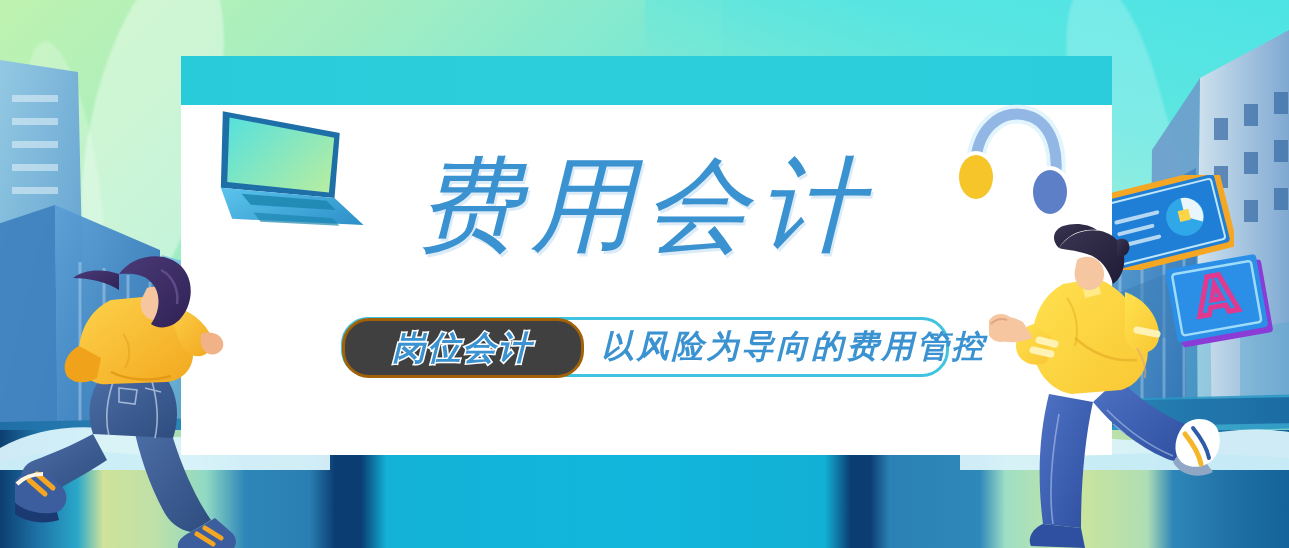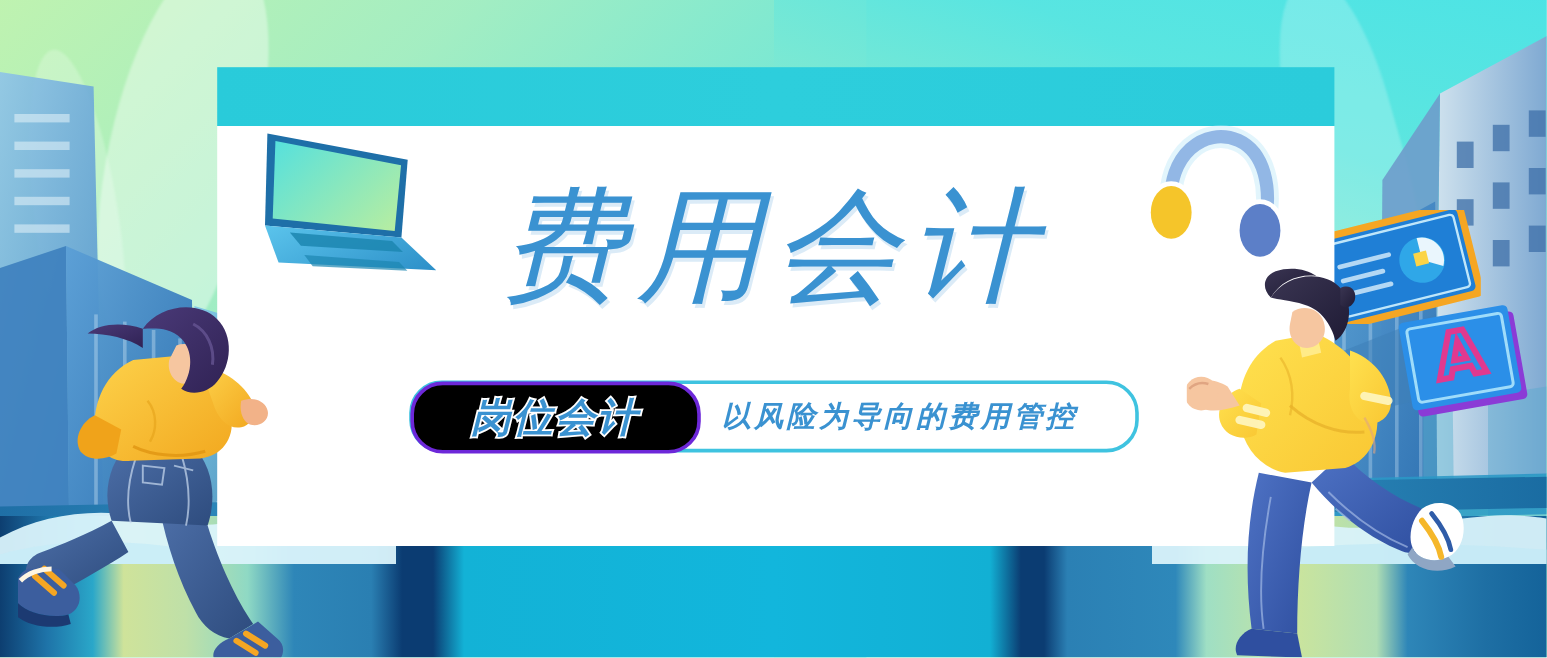--- a/index.html
+++ b/index.html
@@ -79,33 +79,33 @@
   
   .subbar{
     position:absolute;left:50%;transform:translateX(-50%);top:317px;
     width:602px;height:54px;
     border:3px solid #3FC3E0;border-radius:27px;background:#FFFFFF;
     display:flex;align-items:center;
   }
   .pill{
     position:absolute;left:-2px;top:-2px;
     width:236px;height:54px;
-    background:#000000;border:3px solid #6d28d9;border-radius:27px;
+    background:#404040;border:3px solid #a16207;border-radius:27px;
     display:flex;align-items:center;justify-content:center;
   }
   .pill-text{
     color:#3A92D1;font-size:33px;font-weight:bold;font-style:italic;
     letter-spacing:2px;white-space:nowrap;
     font-family:"DejaVu Sans","Liberation Sans",sans-serif;
     -webkit-text-stroke:3px #FFFFFF;paint-order:stroke fill;
   }
   .subbar-text{
     position:absolute;left:258px;top:0;height:54px;
     display:flex;align-items:center;
-    color:#3A92D1;font-size:24px;font-weight:bold;font-style:italic;
+    color:#3A92D1;font-size:32px;font-weight:bold;font-style:italic;
     letter-spacing:3px;white-space:nowrap;
     font-family:"DejaVu Sans","Liberation Sans",sans-serif;
   }
   
   .laptop{position:absolute;left:205px;top:85px;width:160px;height:165px;transform:rotate(0deg);}
   
   .phones{position:absolute;left:950px;top:95px;width:120px;height:135px;}
   
   .person-left{position:absolute;left:15px;bottom:0;width:270px;height:300px;}
   .person-right{position:absolute;right:30px;bottom:0;width:270px;height:330px;}

